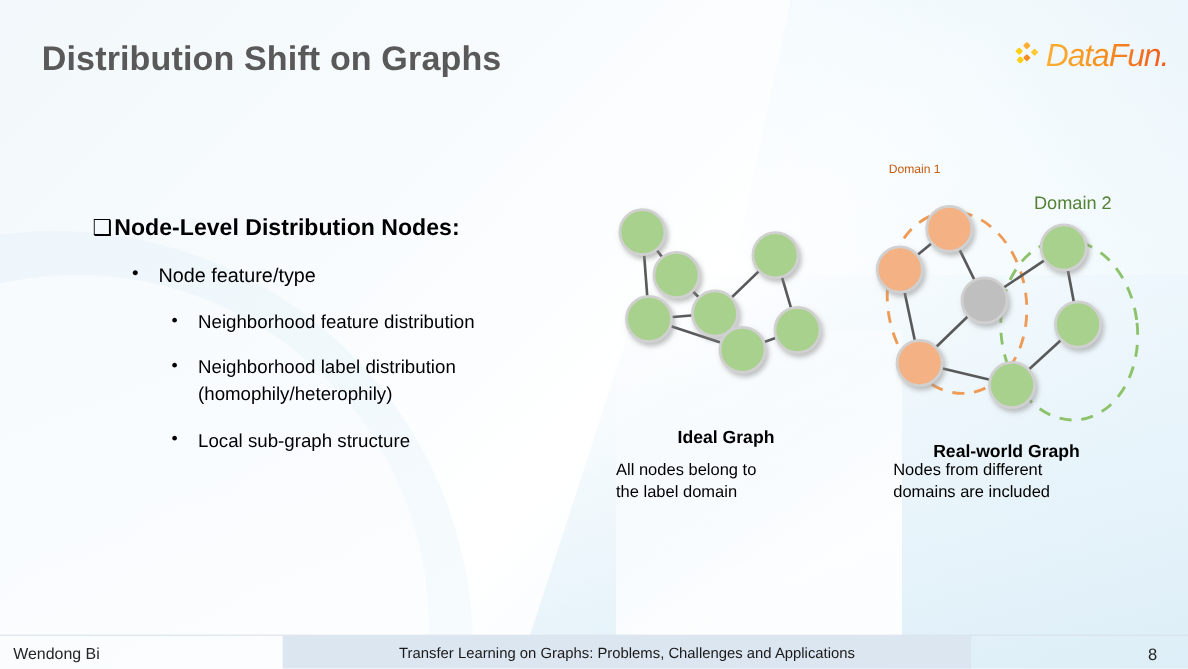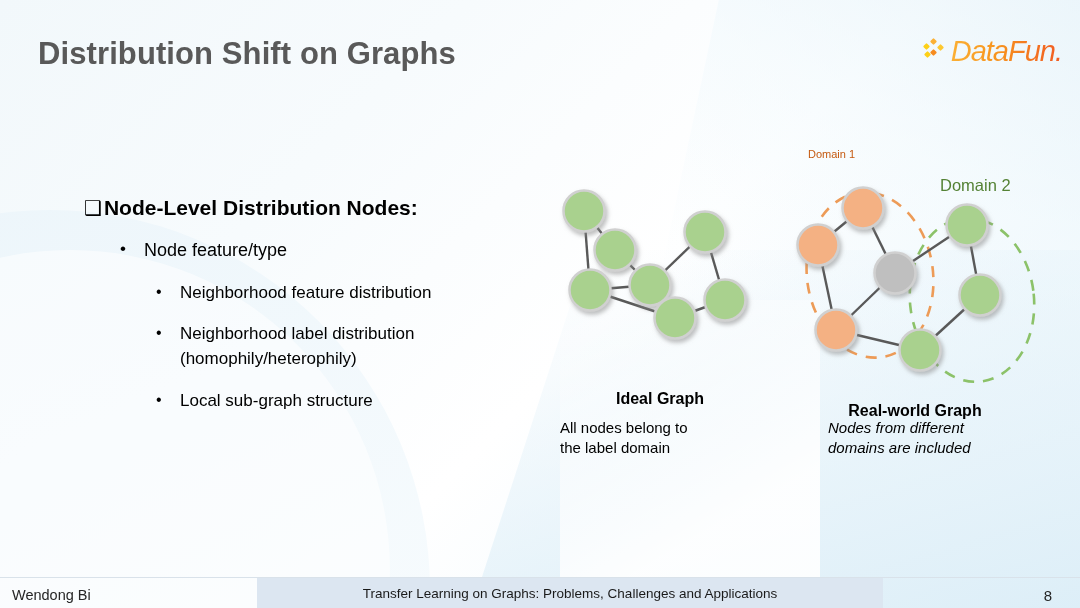--- a/index.html
+++ b/index.html
@@ -349,21 +349,21 @@
     <div style="position:absolute; left:288px; top:8px; font-size:11px; color:#C55A11;">Domain 1</div>
     <div style="position:absolute; left:420px; top:36px; font-size:16.5px; color:#548235;">Domain 2</div>
 
     <div class="cap-title" style="left:50px; top:250px; width:180px;">Ideal Graph</div>
     <div class="cap-sub" style="left:40px; top:278px; width:200px;">
       <span>All nodes belong to</span><br>
       <span>the label domain</span>
     </div>
 
     <div class="cap-title" style="left:300px; top:262px; width:190px;">Real-world Graph</div>
-    <div class="cap-sub" style="left:308px; top:278px; width:200px;font-style:italic;">
+    <div class="cap-sub" style="left:292px; top:278px; width:200px;">
       <span>Nodes from different</span><br>
       <span>domains are included</span>
     </div>
 
   </div>
 
   <div class="footer-rule"></div>
   <div class="footer-author">Wendong Bi</div>
   <div class="footer-band">
     <span>Transfer Learning on Graphs: Problems, Challenges and Applications</span>

